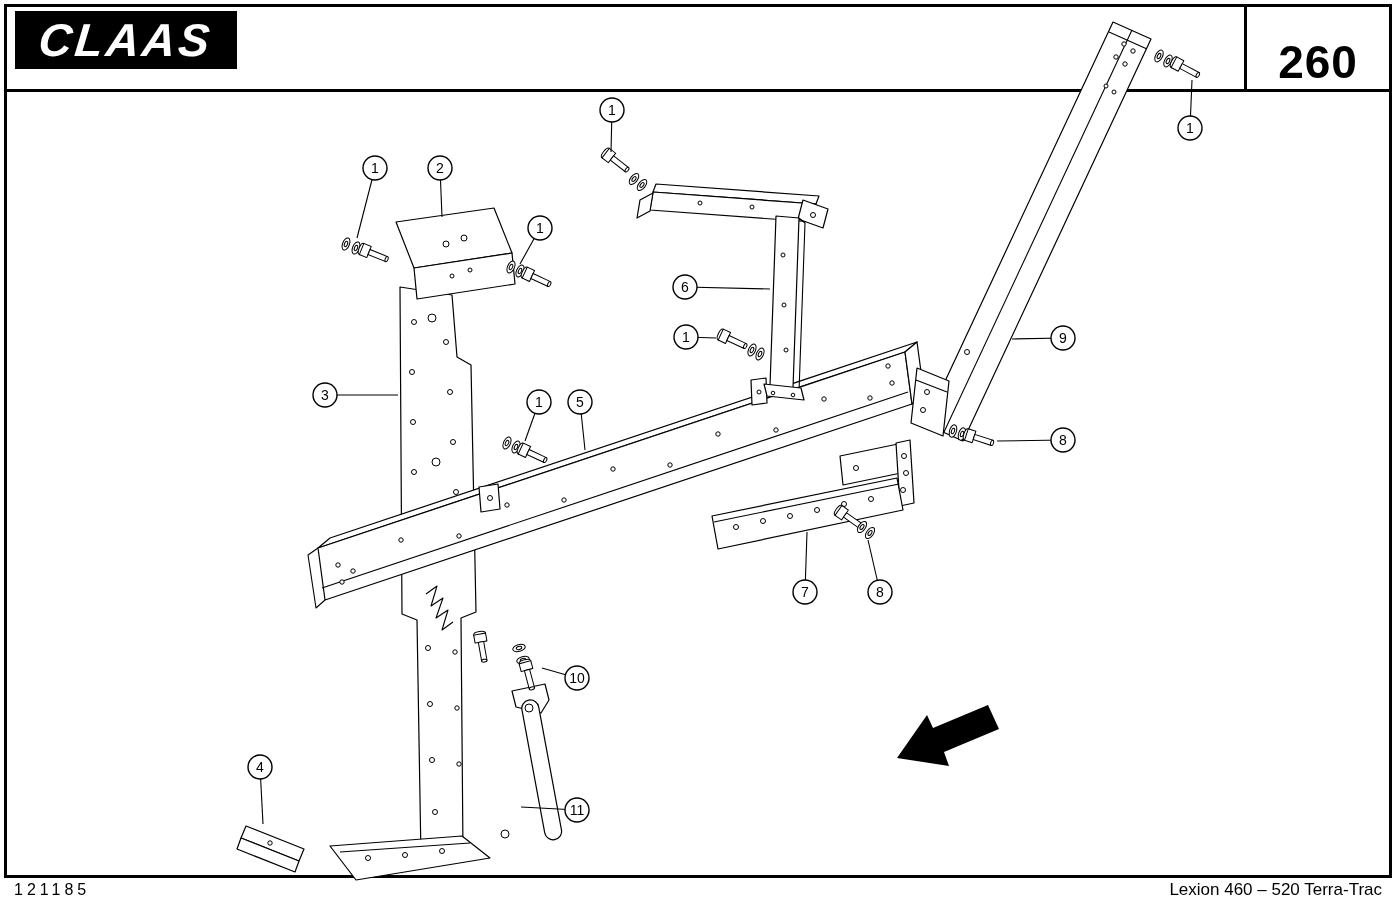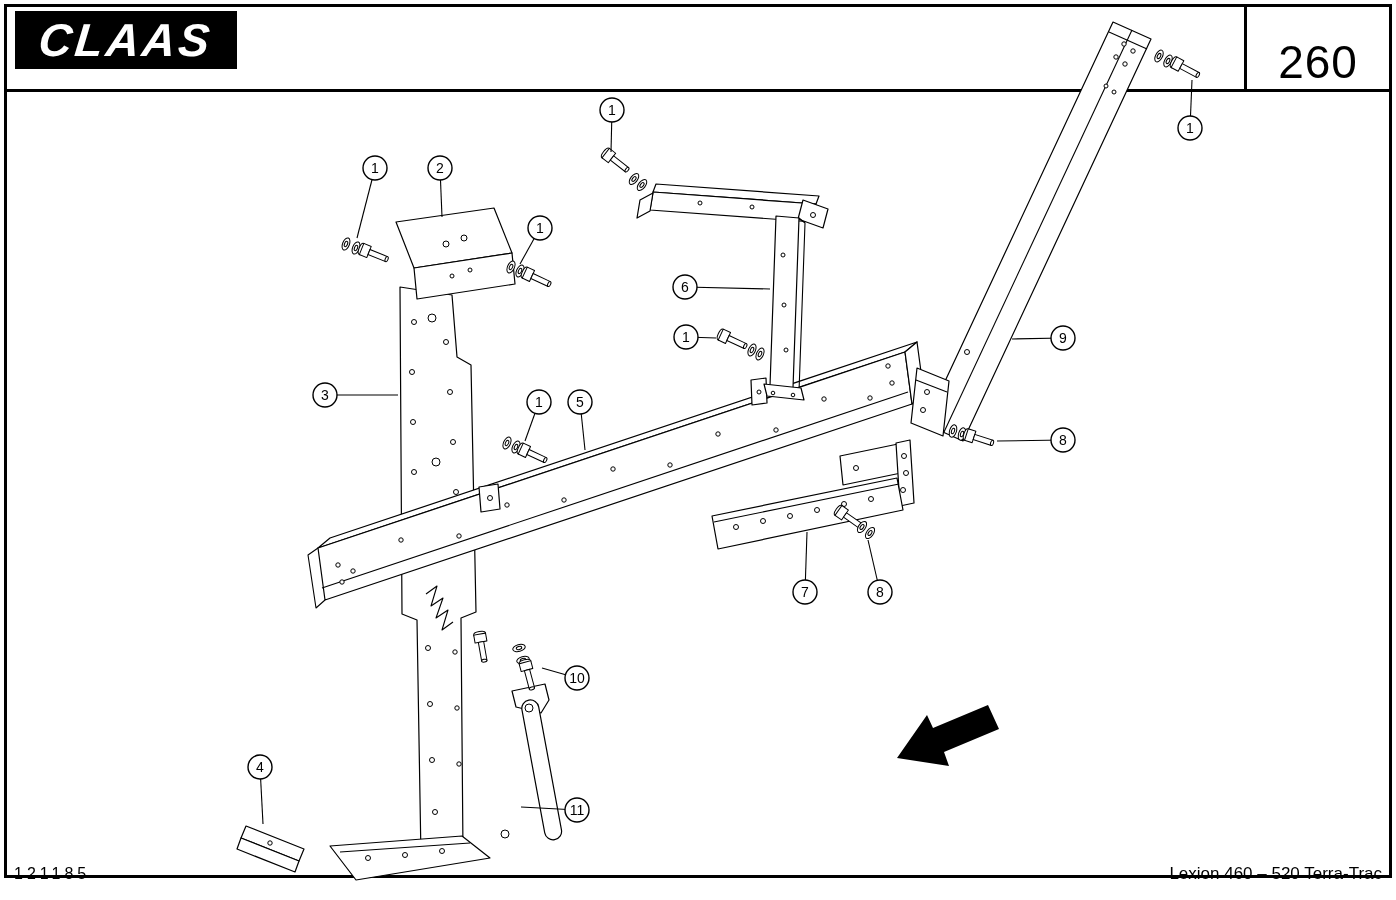--- a/index.html
+++ b/index.html
@@ -21,26 +21,26 @@
     background:#000; display:flex; align-items:center; justify-content:center;
   }
   .logo-text {
     color:#fff; font-weight:bold; font-style:italic; font-size:46px;
     letter-spacing:3px; transform:skewX(-6deg); line-height:1;
   }
   .page-number-box {
     width:142px; border-left:3px solid #000;
     display:flex; align-items:center; justify-content:center;
   }
-  .page-number { font-size:46px; font-weight:normal; letter-spacing:1px;margin-top:28px; }
+  .page-number { font-size:46px; font-weight:bold; letter-spacing:1px;margin-top:28px; }
   .drawing-layer {
     position:absolute; left:0; top:0; width:1396px; height:900px; z-index:2;
   }
   .footer {
-    position:absolute; left:0; bottom:16px; width:100%; height:20px; z-index:3;
+    position:absolute; left:0; bottom:0; width:100%; height:20px; z-index:3;
     display:flex; justify-content:space-between; align-items:center;
     padding:0 14px; box-sizing:border-box;
   }
   .doc-number { font-size:16px; letter-spacing:4px; }
   .model-name { font-size:17px; }
   
   .p  { fill:#fff; stroke:#000; stroke-width:1.2; stroke-linejoin:round; }
   .pt { fill:#fff; stroke:#000; stroke-width:1; stroke-linejoin:round; }
   .ln { fill:none; stroke:#000; stroke-width:1.1; stroke-linejoin:round; }
   .h  { fill:#fff; stroke:#000; stroke-width:1; }

